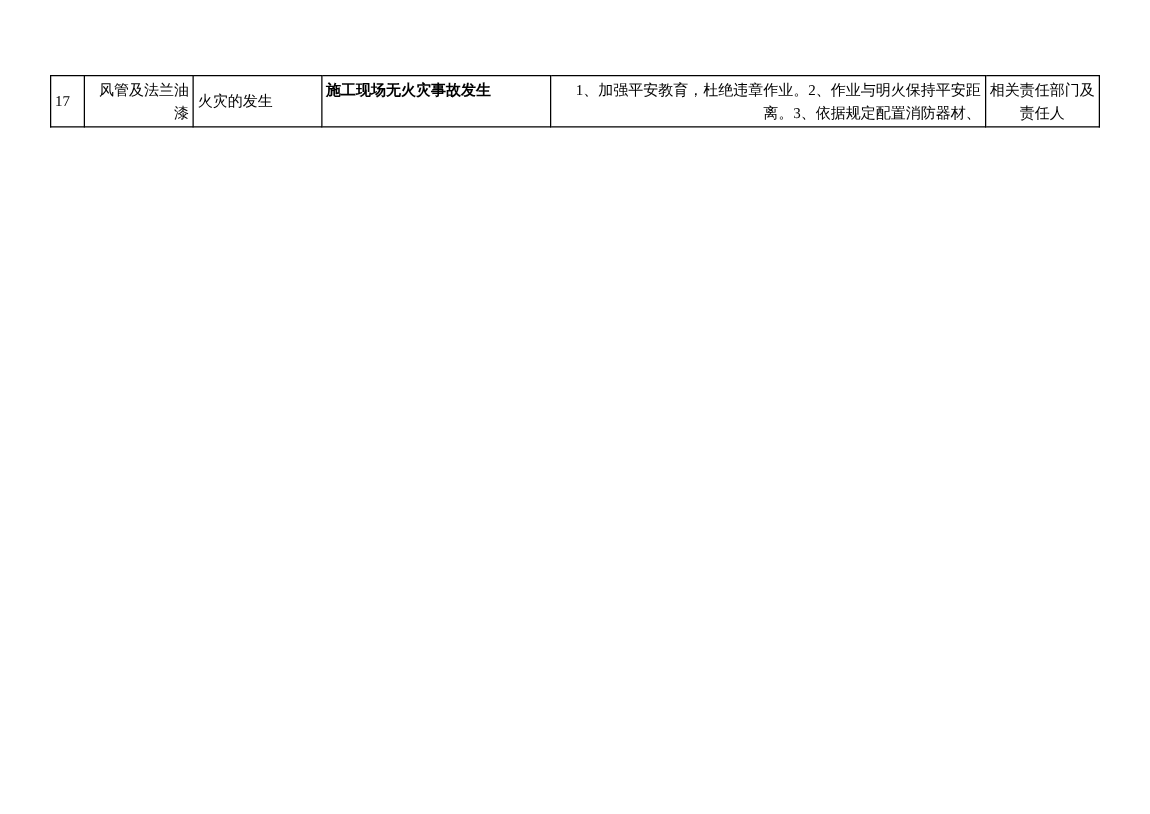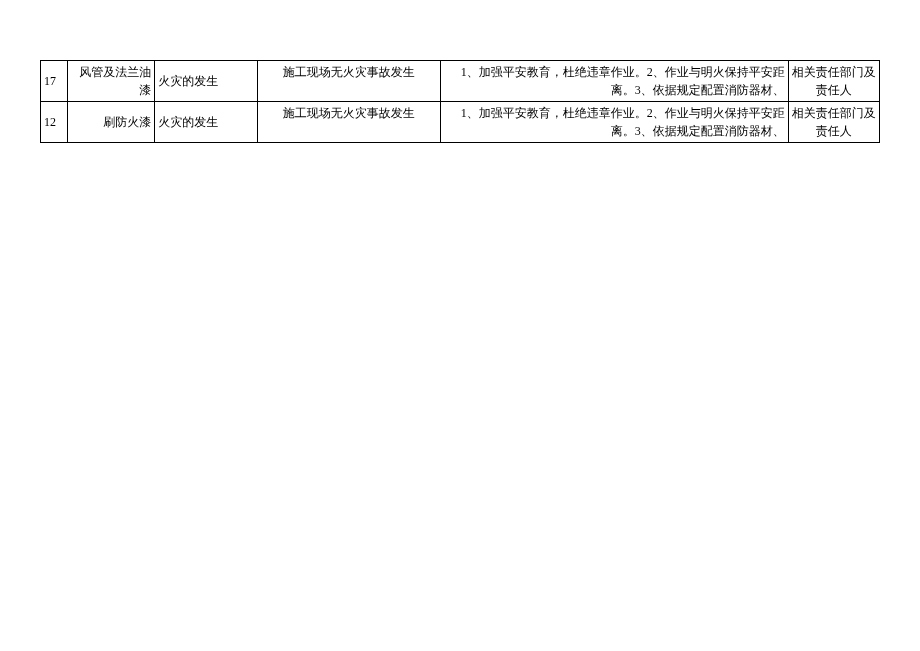--- a/index.html
+++ b/index.html
@@ -32,22 +32,23 @@
     }
     .col-item {
       width: 76px;
       text-align: right;
     }
     .col-hazard {
       width: 90px;
     }
     .col-goal {
       width: 160px;
-      text-align: center;
+      text-align: left;
       vertical-align: top;
+      font-weight: bold;
     }
     .col-measure {
       width: 305px;
       text-align: right;
       vertical-align: top;
     }
     .col-resp {
       width: 80px;
       text-align: center;
       border-radius: 19px;
@@ -59,22 +60,14 @@
 <table>
   <tbody>
     <tr>
       <td class="col-num">17</td>
       <td class="col-item">风管及法兰油漆</td>
       <td class="col-hazard">火灾的发生</td>
       <td class="col-goal">施工现场无火灾事故发生</td>
       <td class="col-measure">1、加强平安教育，杜绝违章作业。2、作业与明火保持平安距离。3、依据规定配置消防器材、</td>
       <td class="col-resp">相关责任部门及责任人</td>
     </tr>
-    <tr>
-      <td class="col-num">12</td>
-      <td class="col-item">刷防火漆</td>
-      <td class="col-hazard">火灾的发生</td>
-      <td class="col-goal">施工现场无火灾事故发生</td>
-      <td class="col-measure">1、加强平安教育，杜绝违章作业。2、作业与明火保持平安距离。3、依据规定配置消防器材、</td>
-      <td class="col-resp">相关责任部门及责任人</td>
-    </tr>
   </tbody>
 </table>
 
 </body></html>

